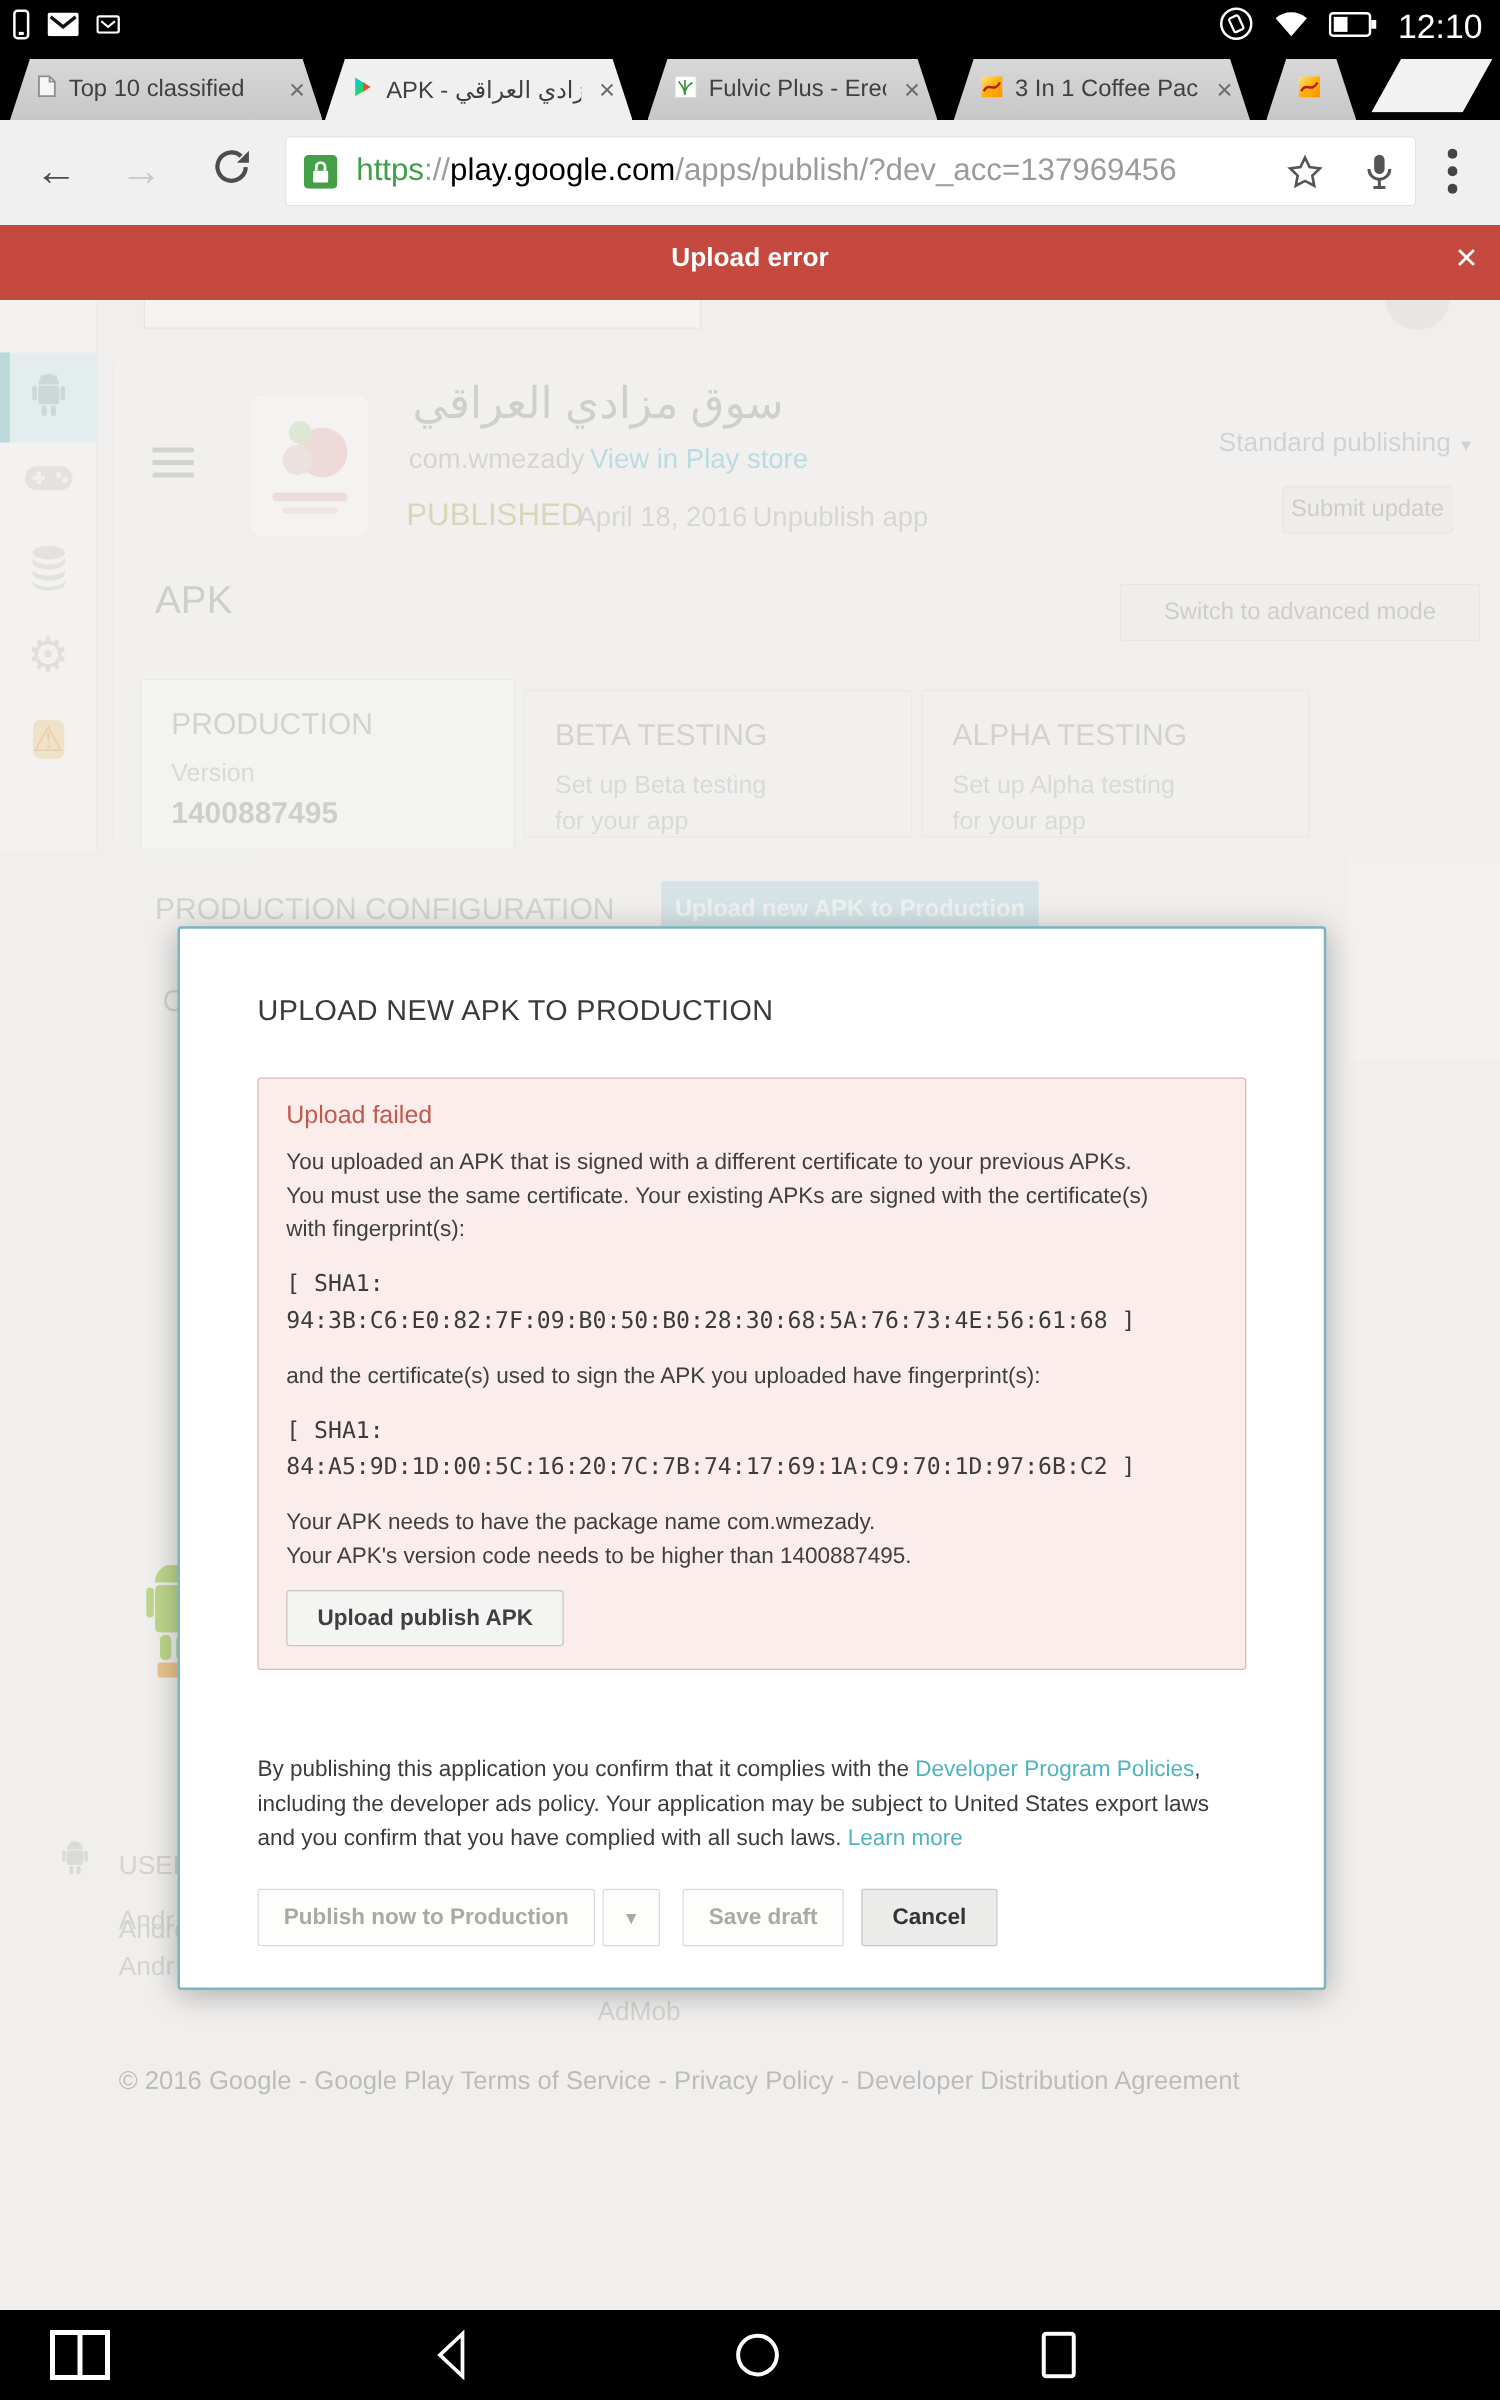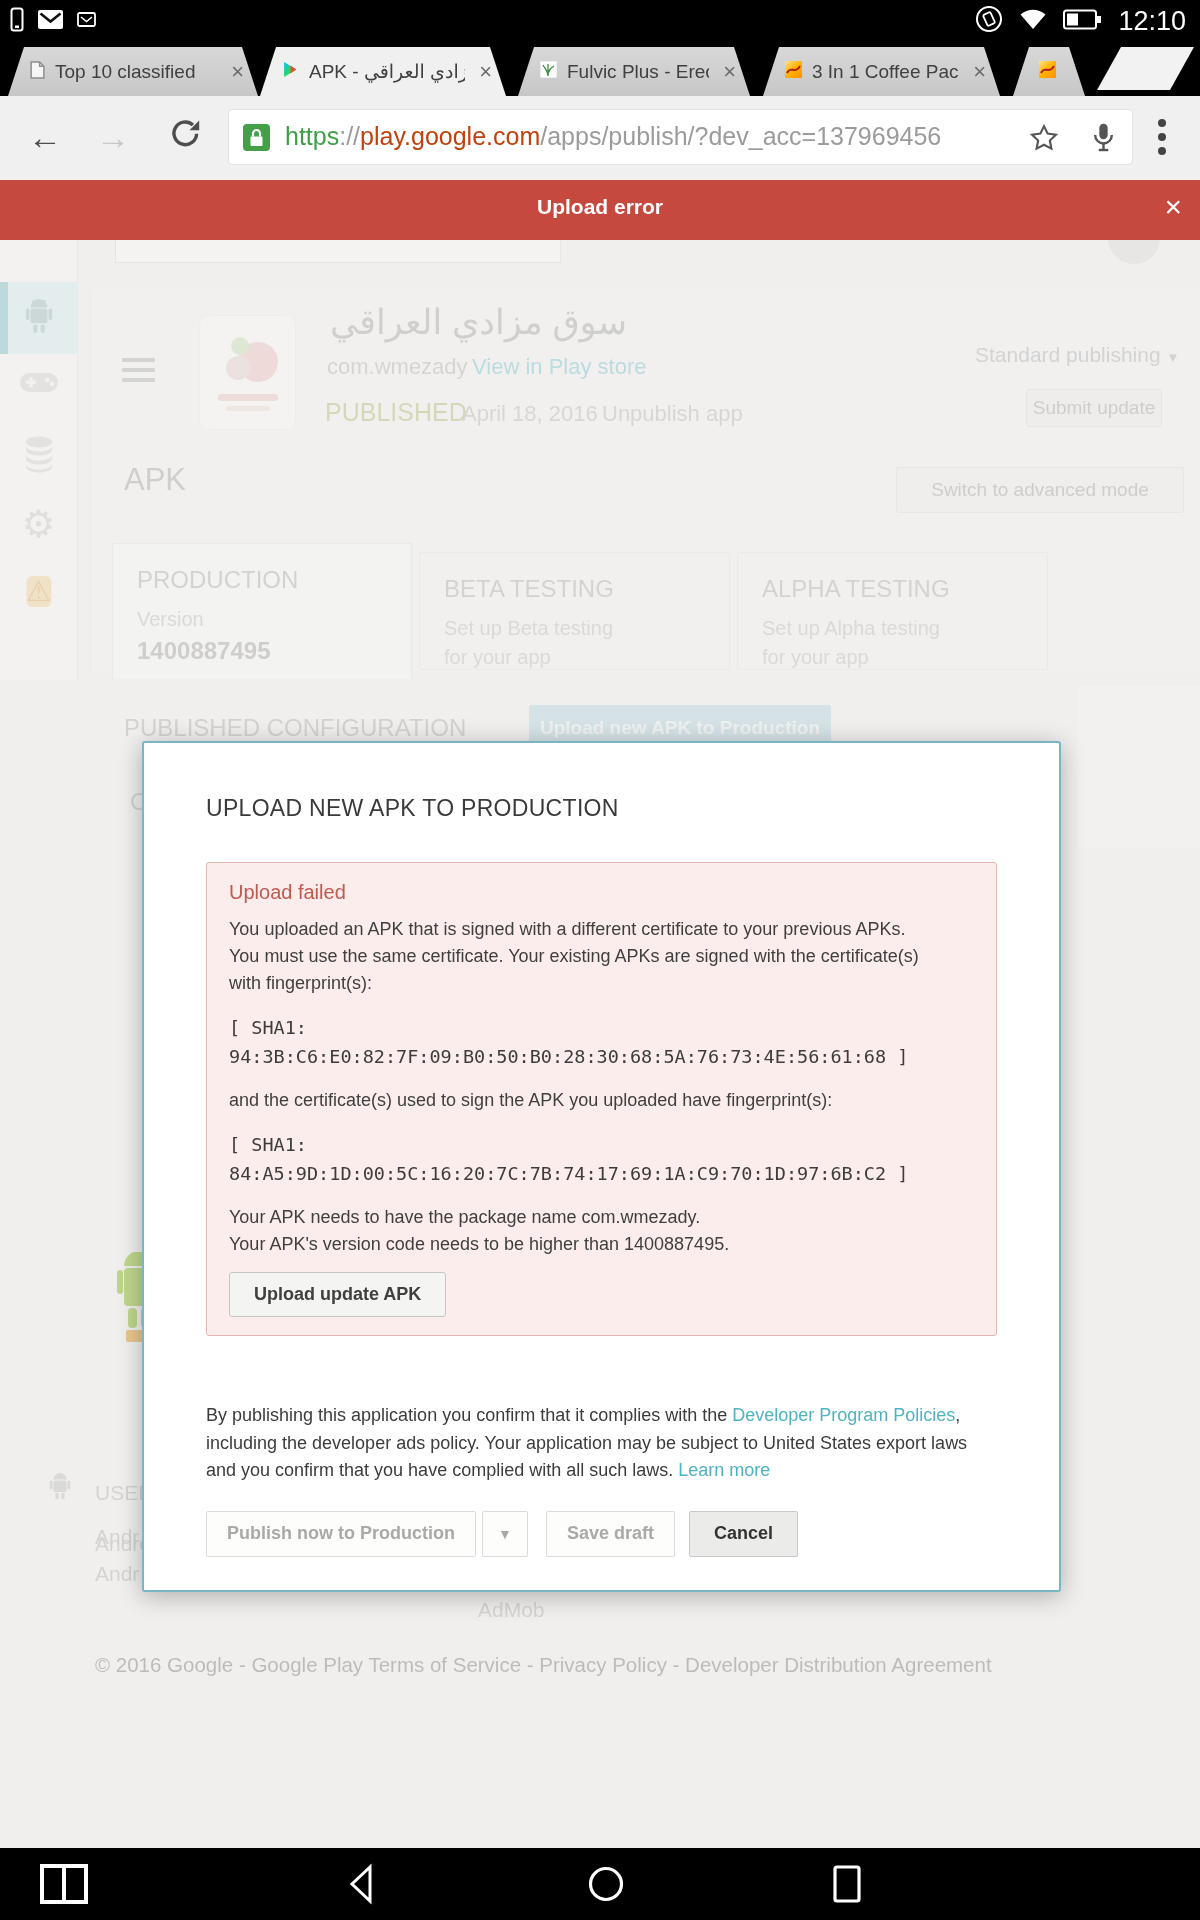--- a/index.html
+++ b/index.html
@@ -31,21 +31,21 @@
   
   .toolbar { position:absolute; left:0; top:96px; width:1200px; height:84px; background:#f1f0f0; }
   .nav-glyph { position:absolute; top:22px; font-size:34px; color:#4d4d4d; }
   .url-pill {
     position:absolute; left:228px; top:13px; width:905px; height:56px;
     background:#fff; border:1px solid #e2e2e2; border-radius:4px;
   }
   .url-text { position:absolute; left:56px; top:12px; font-size:25px; white-space:nowrap; overflow:hidden; width:740px; }
   .u-scheme { color:var(--https_green); }
   .u-sep { color:#9b9b9b; }
-  .u-host { color:#c2410c; }
+  .u-host { color:#000000; }
   .u-path { color:#9b9b9b; }
   
   .banner { position:absolute; left:0; top:180px; width:1200px; height:60px; background:var(--banner_red); }
   .banner-text { position:absolute; left:0; right:0; top:15px; text-align:center; color:#fff; font-size:21px; font-weight:bold; }
   .banner-close { position:absolute; right:18px; top:10px; color:#fff; font-size:30px; }
   
   .page { position:absolute; left:0; top:240px; width:1200px; height:1608px; background:#f0efee; overflow:hidden; }
   .dimmed { position:absolute; inset:0; opacity:0.33; }
   .abs { position:absolute; }
   .sidebar { position:absolute; left:0; top:0; width:78px; height:440px; background:#fbfbfa; border-right:1px solid #dddcdb; }
@@ -306,21 +306,21 @@
         <h4>BETA TESTING</h4>
         <p>Set up Beta testing</p>
         <p>for your app</p>
       </div>
       <div class="card" style="left:737px; top:312px; width:311px; height:118px; background:#f4f3f2;">
         <h4>ALPHA TESTING</h4>
         <p>Set up Alpha testing</p>
         <p>for your app</p>
       </div>
 
-      <div class="abs" style="left:124px; top:474px; font-size:24px; color:#989896;">PUBLISHED CONFIGURATION</div>
+      <div class="abs" style="left:124px; top:474px; font-size:24px; color:#989896;">PRODUCTION CONFIGURATION</div>
       <div class="teal-btn">Upload new APK to Production</div>
       <div class="abs" style="left:130px; top:548px; font-size:24px; color:#989896;">C</div>
       <div class="abs" style="left:1078px; top:446px; width:122px; height:162px; background:#f7f6f5;"></div>
 
       <span class="abs" style="left:46px; top:1232px;"><svg width="28" height="30" viewBox="0 0 34 36">
             <g fill="#b0b0ae">
               <path d="M9 9 a8 8 0 0 1 16 0 z"></path>
               <rect x="9" y="10" width="16" height="14" rx="2"></rect>
               <rect x="4.5" y="10" width="3.5" height="11" rx="1.7"></rect>
               <rect x="26" y="10" width="3.5" height="11" rx="1.7"></rect>
@@ -355,21 +355,21 @@
         <p class="first">You uploaded an APK that is signed with a different certificate to your previous APKs.
 You must use the same certificate. Your existing APKs are signed with the certificate(s)
 with fingerprint(s):</p>
         <div class="sha">[ SHA1:
 94:3B:C6:E0:82:7F:09:B0:50:B0:28:30:68:5A:76:73:4E:56:61:68 ]</div>
         <p>and the certificate(s) used to sign the APK you uploaded have fingerprint(s):</p>
         <div class="sha">[ SHA1:
 84:A5:9D:1D:00:5C:16:20:7C:7B:74:17:69:1A:C9:70:1D:97:6B:C2 ]</div>
         <p>Your APK needs to have the package name com.wmezady.
 Your APK's version code needs to be higher than 1400887495.</p>
-        <span class="upload-another">Upload update APK</span>
+        <span class="upload-another">Upload publish APK</span>
       </div>
       <div class="policy"><span>By publishing this application you confirm that it complies with the </span><a href="#">Developer Program Policies</a><span>, including the developer ads policy. Your application may be subject to United States export laws and you confirm that you have complied with all such laws. </span><a href="#">Learn more</a></div>
       <div class="actions">
         <div class="btn btn-disabled">Publish now to Production</div>
         <div class="btn btn-disabled btn-caret">▼</div>
         <div class="btn btn-disabled" style="margin-left:18px;">Save draft</div>
         <div class="btn btn-cancel">Cancel</div>
       </div>
     </div>
   </div>

